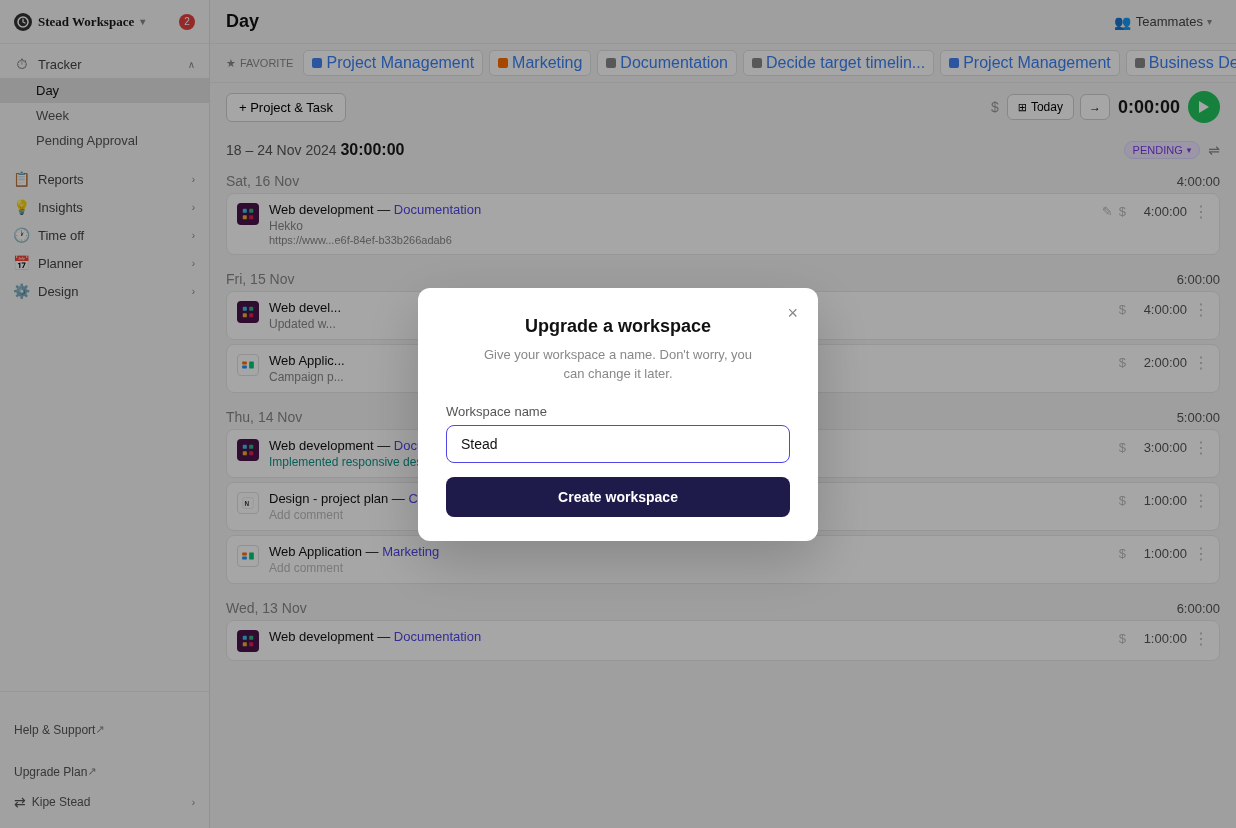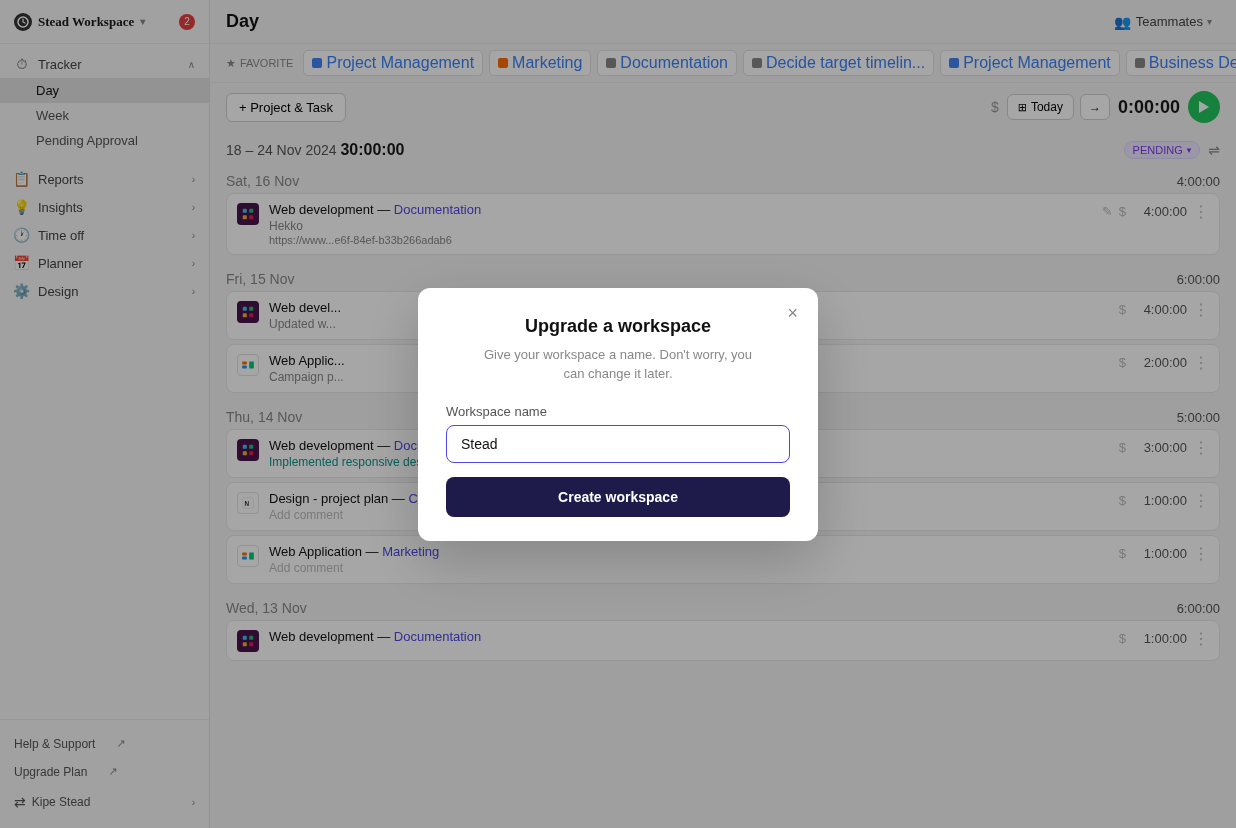--- a/index.html
+++ b/index.html
@@ -11,21 +11,21 @@
     .sidebar-workspace { display: flex; align-items: center; gap: 6px; font-weight: 600; font-size: 13px; cursor: pointer; font-family: Liberation Serif, serif; }
     .sidebar-workspace-icon { width: 18px; height: 18px; background: #333; border-radius: 50%; display: flex; align-items: center; justify-content: center; color: white; font-size: 9px; }
     .sidebar-notif { background: #e53e3e; color: white; border-radius: 50%; width: 16px; height: 16px; font-size: 10px; display: flex; align-items: center; justify-content: center; }
     .sidebar-section { padding: 6px 0; }
     .sidebar-section-item { padding: 6px 14px; display: flex; align-items: center; gap: 8px; cursor: pointer; font-size: 13px; color: #444; border-radius: 0; }
     .sidebar-section-item .item-icon { width: 16px; height: 16px; display: flex; align-items: center; justify-content: center; color: #666; font-size: 14px; flex-shrink: 0; }
     .sidebar-sub-item { padding: 5px 14px 5px 36px; cursor: pointer; font-size: 13px; color: #555; display: flex; align-items: center; gap: 6px; }
     .sidebar-sub-item.active { background: #e2e2e2; color: #111; font-weight: 500; }
     .chevron { font-size: 10px; margin-left: auto; color: #888; }
     .sidebar-bottom { margin-top: auto; padding: 10px 0; border-top: 1px solid #e8e8e8; }
-    .sidebar-bottom-item { padding: 7px 14px; font-size: 12px; color: #555; cursor: pointer; display: flex; gap: 21px; }
+    .sidebar-bottom-item { padding: 7px 14px; font-size: 12px; color: #555; cursor: pointer; display: flex; gap: 0; margin-top: 14px; }
     .sidebar-bottom-item .ext-icon { font-size: 11px; color: #888; }
     .sidebar-workspace-bottom { padding: 8px 14px; display: flex; align-items: center; gap: 6px; font-size: 12px; color: #555; cursor: pointer; }
 
     
     .main { flex: 1; display: flex; flex-direction: column; overflow: hidden; background: #f5f5f5; }
     .main-header { padding: 0 16px; height: 44px; display: flex; align-items: center; justify-content: space-between; background: #f5f5f5; border-bottom: 1px solid #e8e8e8; }
     .main-header-title { font-size: 18px; font-weight: 600; color: #111; }
     .teammates-btn { display: flex; align-items: center; gap: 4px; font-size: 13px; color: #444; cursor: pointer; padding: 4px 8px; border-radius: 6px; }
 
     

